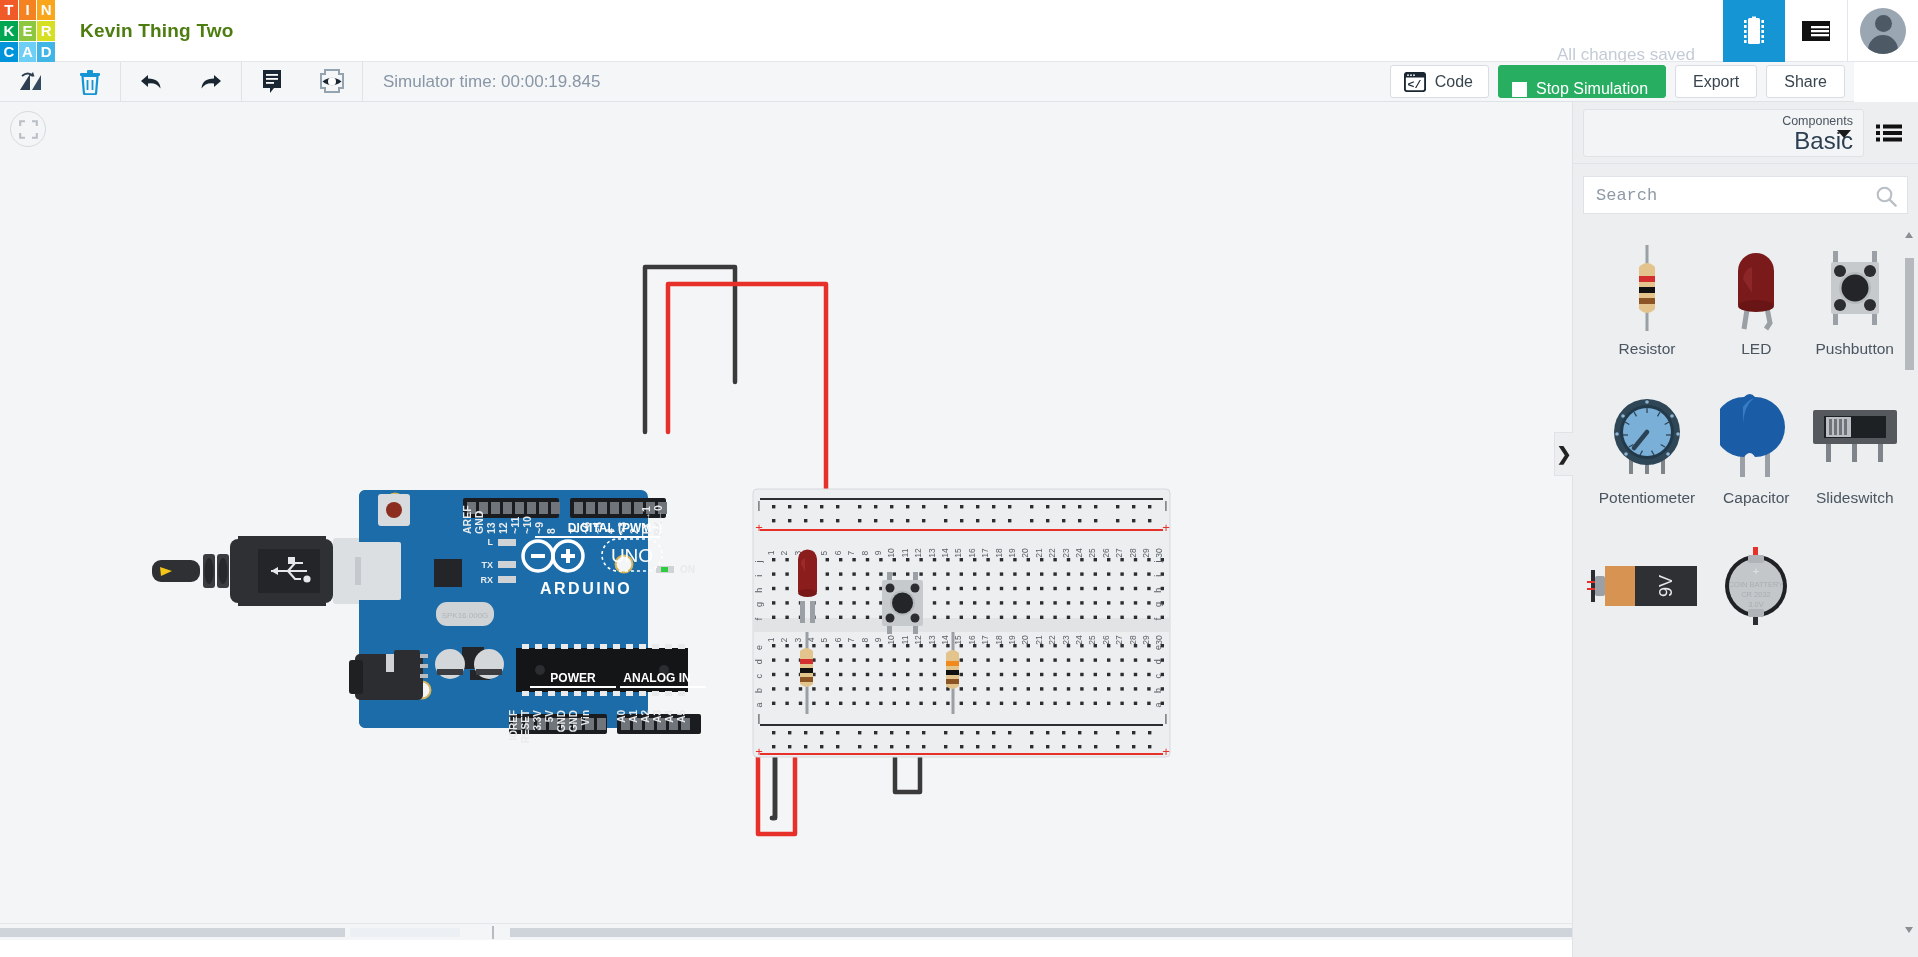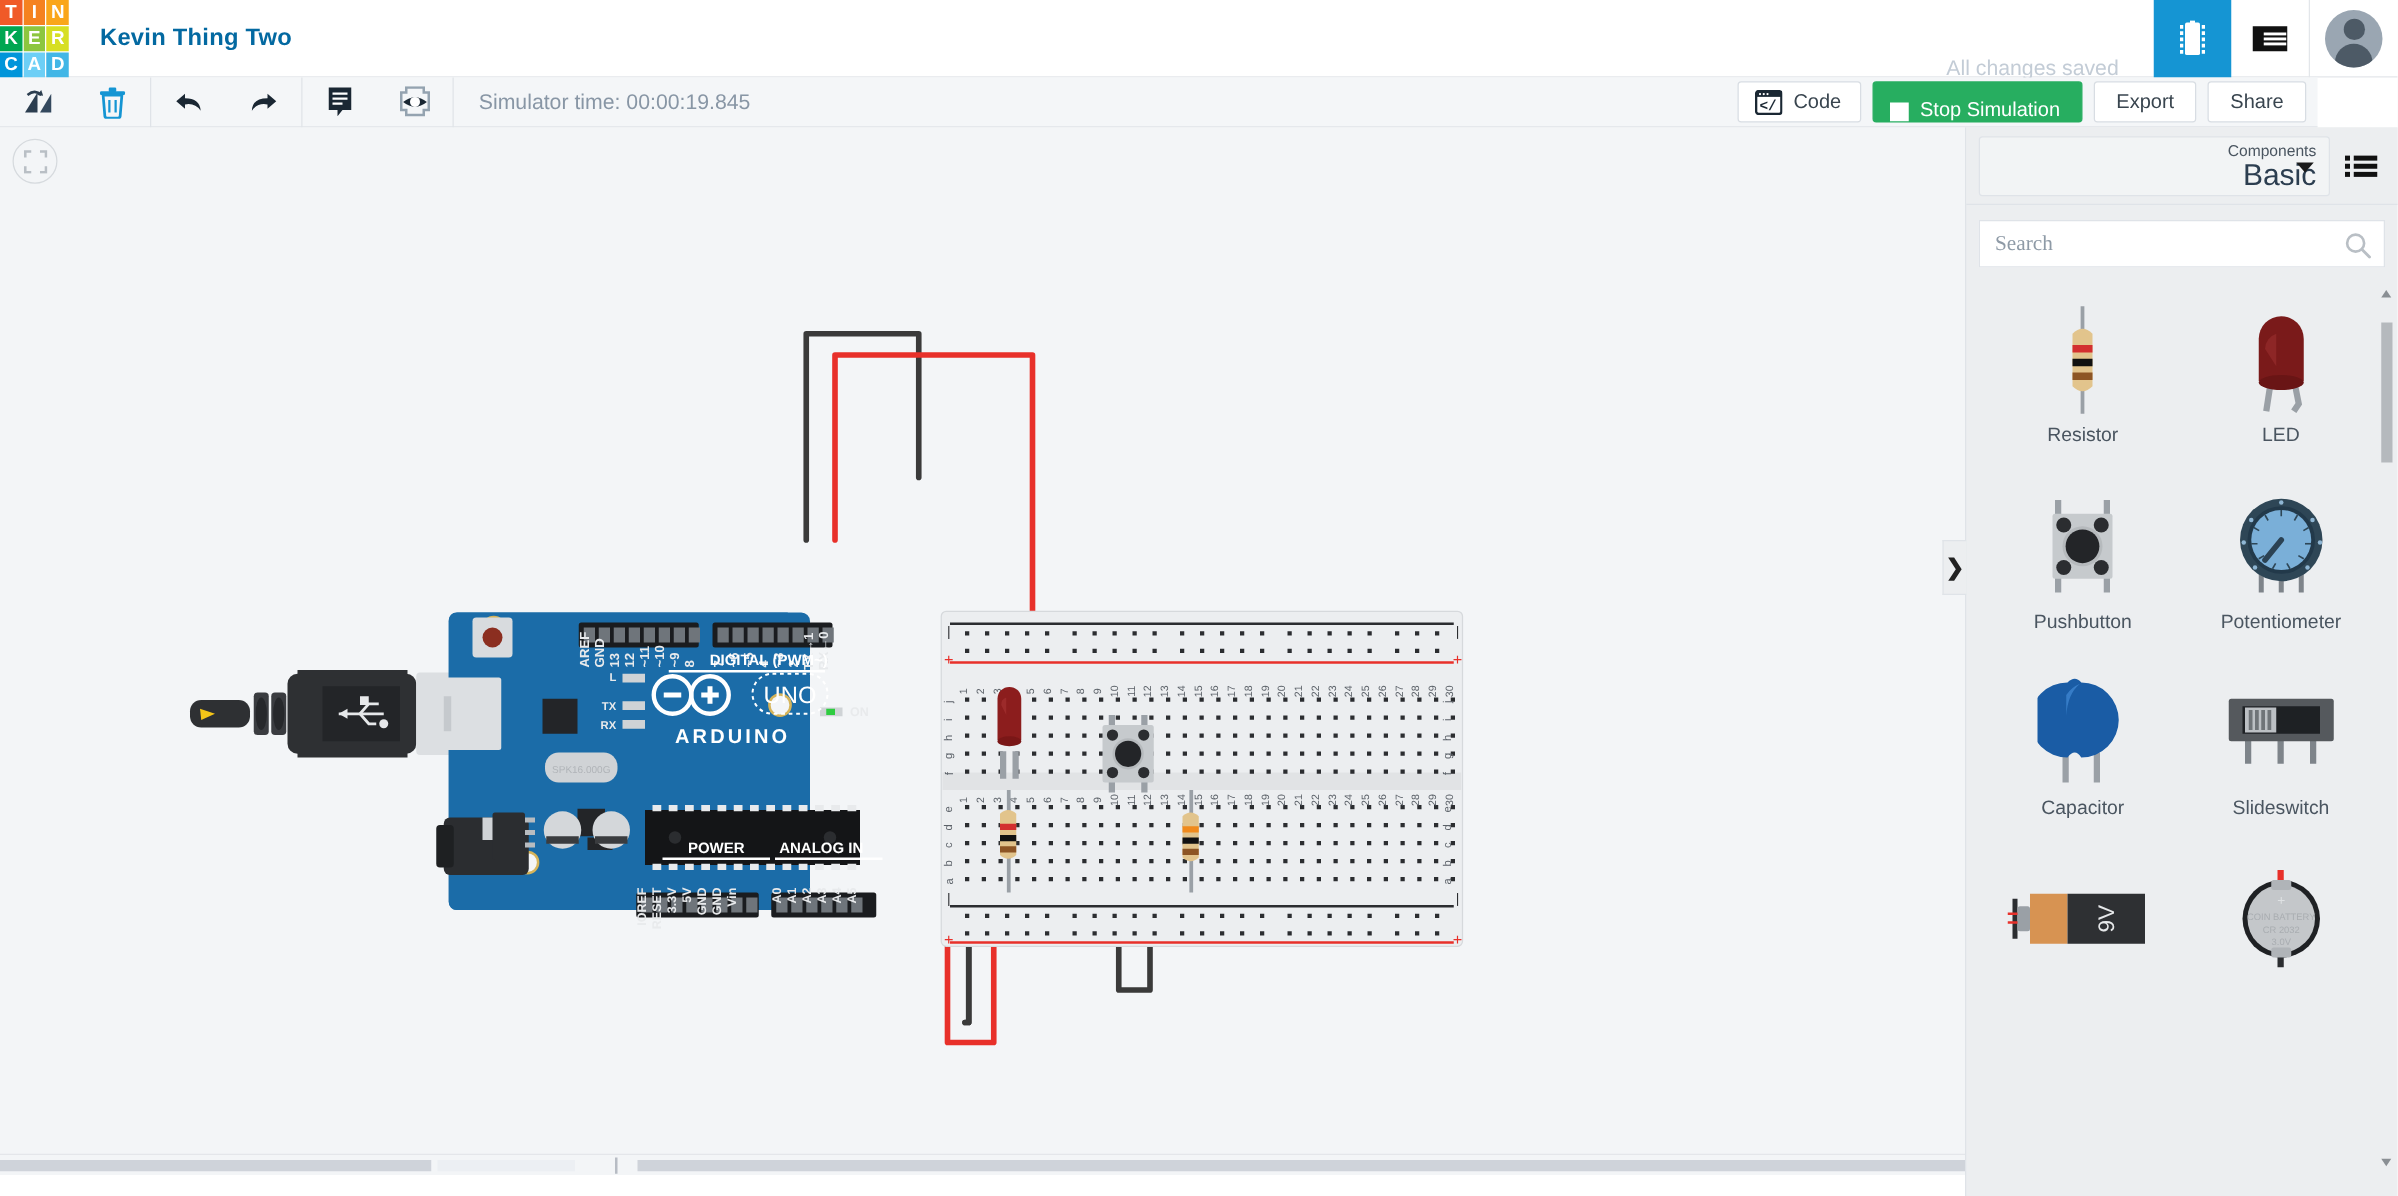--- a/index.html
+++ b/index.html
@@ -20,21 +20,21 @@
     width: 55px; height: 62px; display: grid;
     grid-template-columns: repeat(3, 1fr); grid-template-rows: repeat(3, 1fr);
     gap: 1px; padding: 0px;
   }
   .logo div {
     color: #fff; font-size: 15px; font-weight: bold; line-height: 1;
     display: flex; align-items: center; justify-content: center;
     font-family: "Liberation Sans", sans-serif;
   }
   .doc-title {
-    margin-left: 25px; font-size: 19px; font-weight: bold; color: #0369a1;
+    margin-left: 25px; font-size: 19px; font-weight: bold; color: #4d7c0f;
     letter-spacing: .2px;
   }
   .topbar-right {
     margin-left: auto; display: flex; align-items: center; height: 62px;
   }
   .saved-text { font-size: 17px; color: #c3ccd6; margin-right: 28px; margin-top: 48px; }
   .tb-icon-btn {
     width: 62px; height: 62px; display: flex; align-items: center; justify-content: center;
     cursor: pointer;
   }
@@ -121,30 +121,30 @@
     width: 46px; height: 62px; display: flex; align-items: center; justify-content: center;
     cursor: pointer; margin-left: 2px;
   }
   .search-wrap { padding: 12px 10px 10px 10px; }
   .search-box {
     position: relative; height: 38px; background: #fff; border: 1px solid #dfe3e8;
   }
   .search-box input {
     width: 100%; height: 100%; border: 0; outline: 0; background: transparent;
     font-size: 17px; color: #39454f; padding: 0 40px 0 12px;
-    font-family: Liberation Serif, serif;
+    font-family: Liberation Mono, monospace;
   }
   .search-box input::placeholder { color: #8e9aa6; }
   .search-ic { position: absolute; right: 10px; top: 9px; }
 
   .comp-scroll {
     position: absolute; left: 0; top: 118px; right: 0; bottom: 0; overflow: hidden;
   }
   .comp-grid {
-    display: grid; grid-template-columns: 1fr 1fr; padding: 8px 14px 0 14px;
+    display: grid; grid-template-columns: 1fr 1fr 1fr; padding: 8px 14px 0 14px;
   }
   .comp-cell {
     height: 149px; display: flex; flex-direction: column; align-items: center;
     justify-content: flex-start; cursor: pointer; padding-top: 12px;
   }
   .comp-art { height: 96px; display: flex; align-items: center; justify-content: center; }
   .comp-label { font-size: 15.5px; color: #4a5560; margin-top: 4px; }
 
   .vscroll {
     position: absolute; right: 4px; top: 128px; width: 9px; bottom: 22px;

